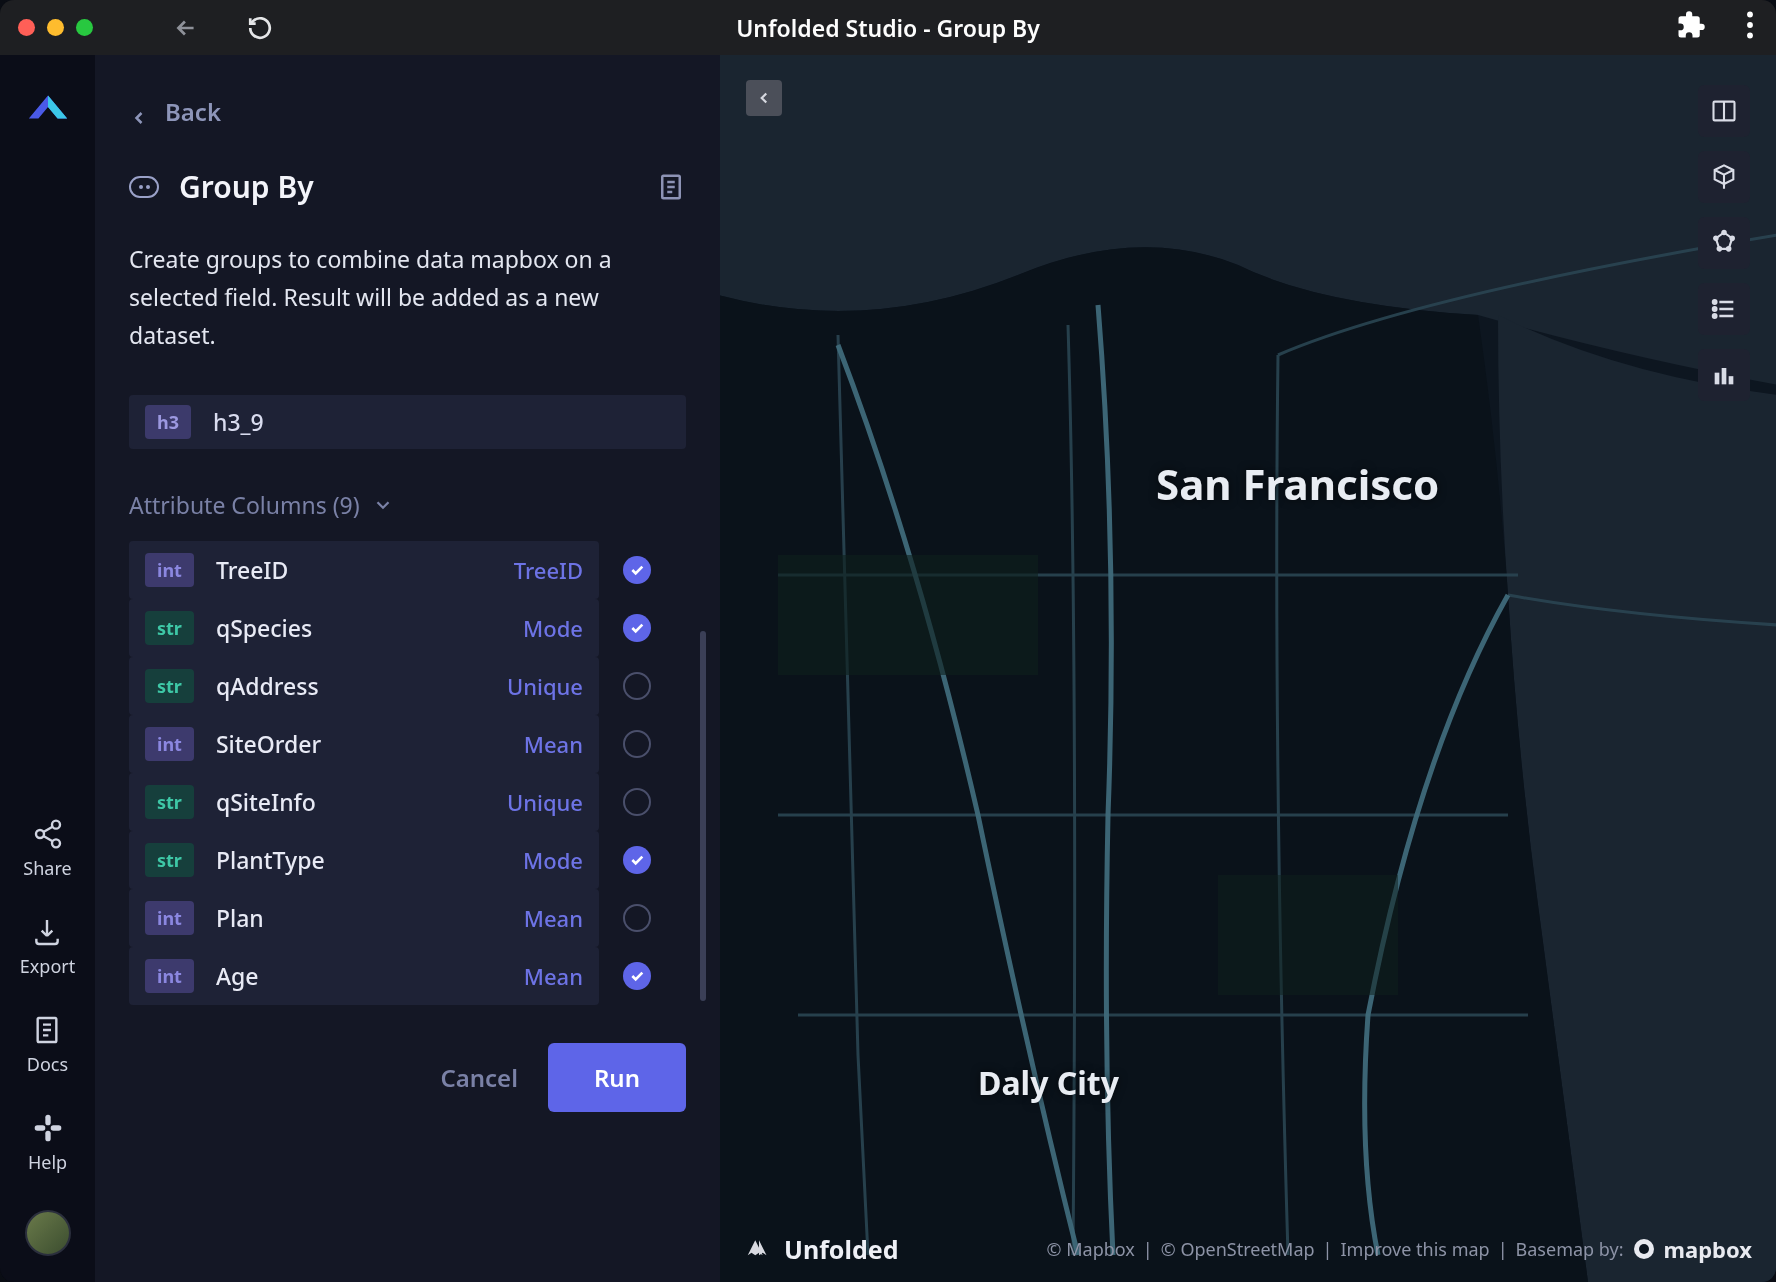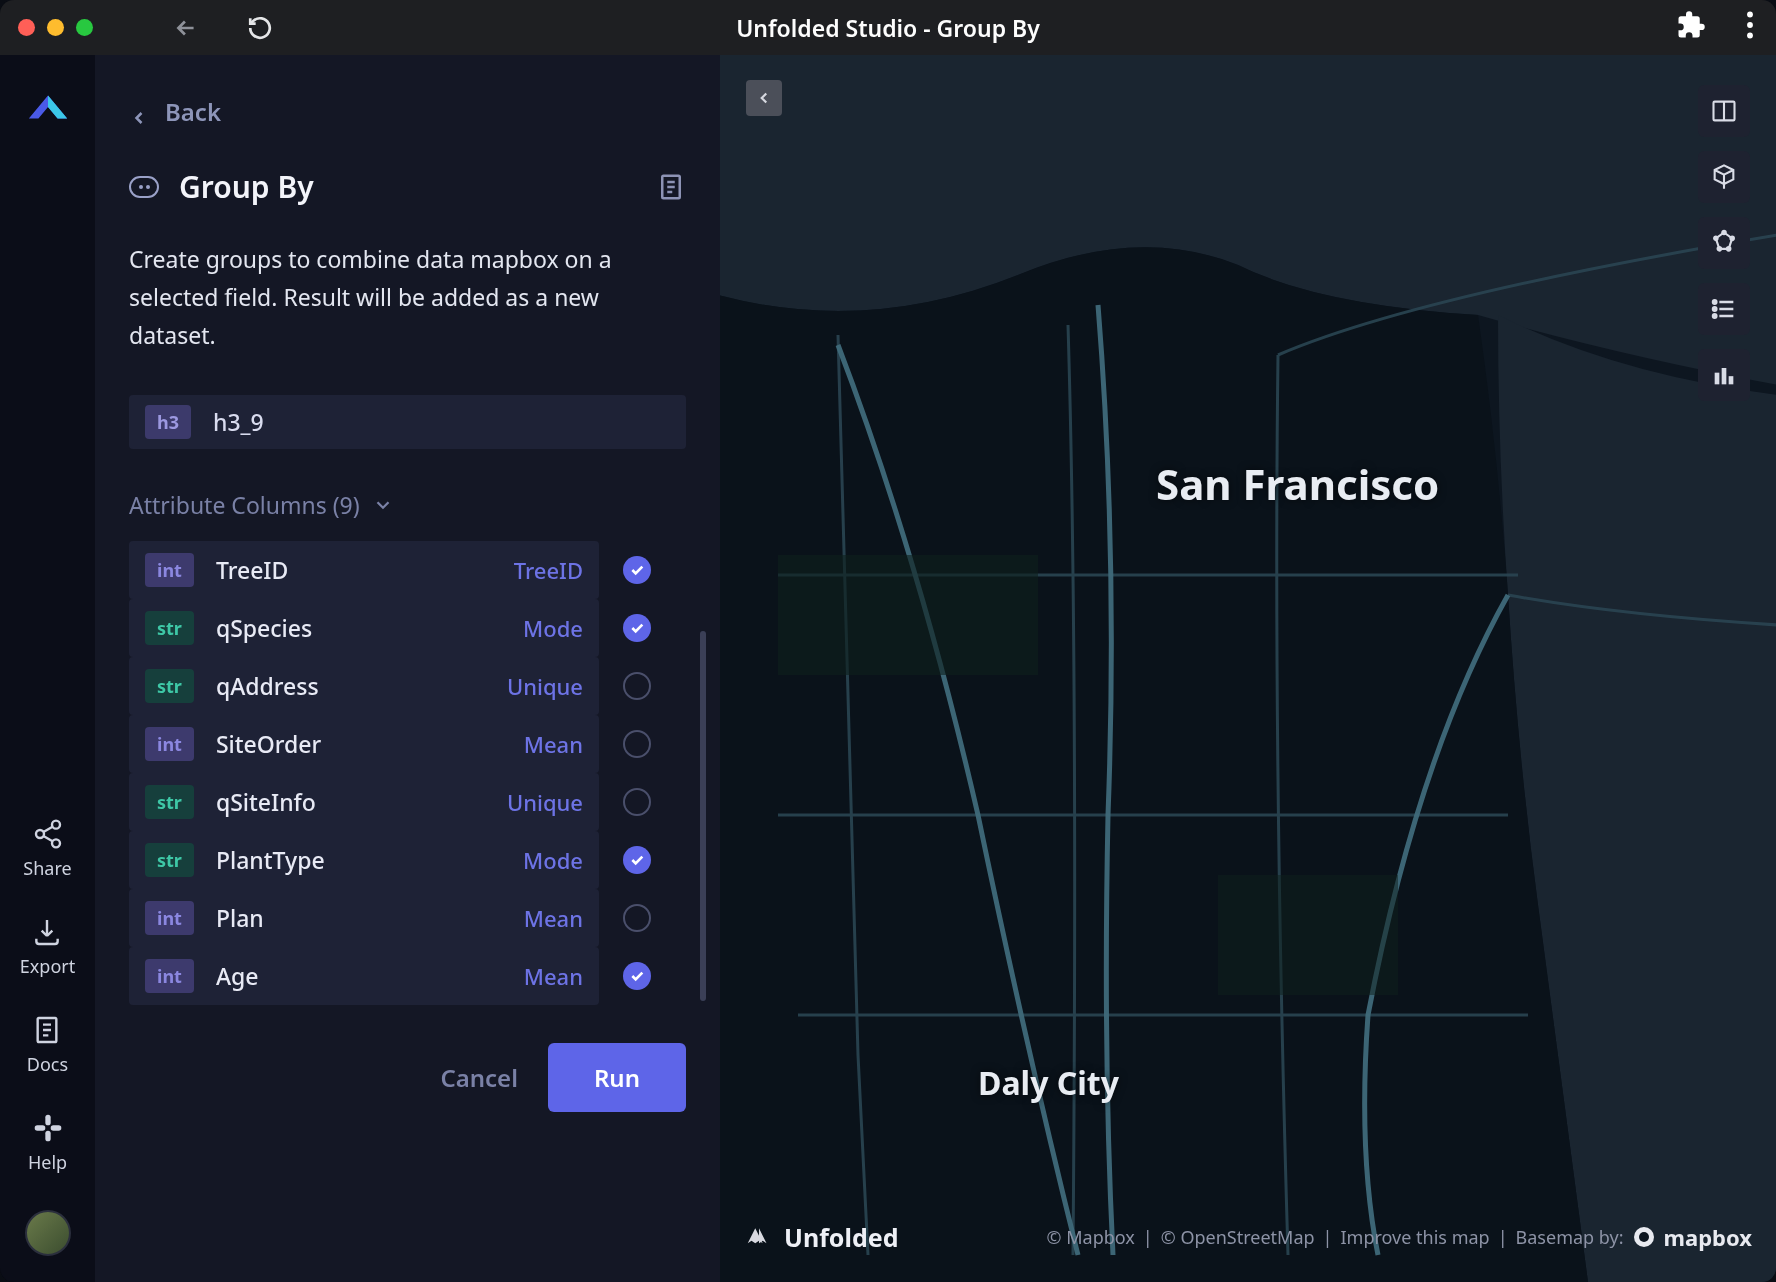--- a/index.html
+++ b/index.html
@@ -108,21 +108,21 @@
 .city-label.sf { top:400px; left:436px; font-size:42px;}
 .city-label.daly { top:1006px; left:258px; font-size:32px;}
 .map-tools {
   position:absolute; top:30px; right:26px; display:flex; flex-direction:column; gap:14px;
 }
 .map-tool {
   width:52px;height:52px;background:#1e2230;border-radius:6px;
   display:flex;align-items:center;justify-content:center;color:#d9dce6;
 }
 .map-bottom {
-  position:absolute; bottom:28px; left:24px; right:24px; display:flex; align-items:center;
+  position:absolute; bottom:16px; left:24px; right:24px; display:flex; align-items:center;
   font-size:18px; color:#9aa0b0;
 }
 .unfolded-logo { display:flex; align-items:center; gap:10px; font-size:25px; font-weight:700; color:#eef0f6;}
 .attrib-text { margin-left:auto; display:flex; gap:8px; align-items:center; font-size:18px; color:#8d93a6;}
 .mapbox-badge { display:flex;align-items:center;gap:8px; color:#e8eaf0; font-weight:700; font-size:22px;}
 </style>
 </head>
 <body>
 
 <div class="window">

